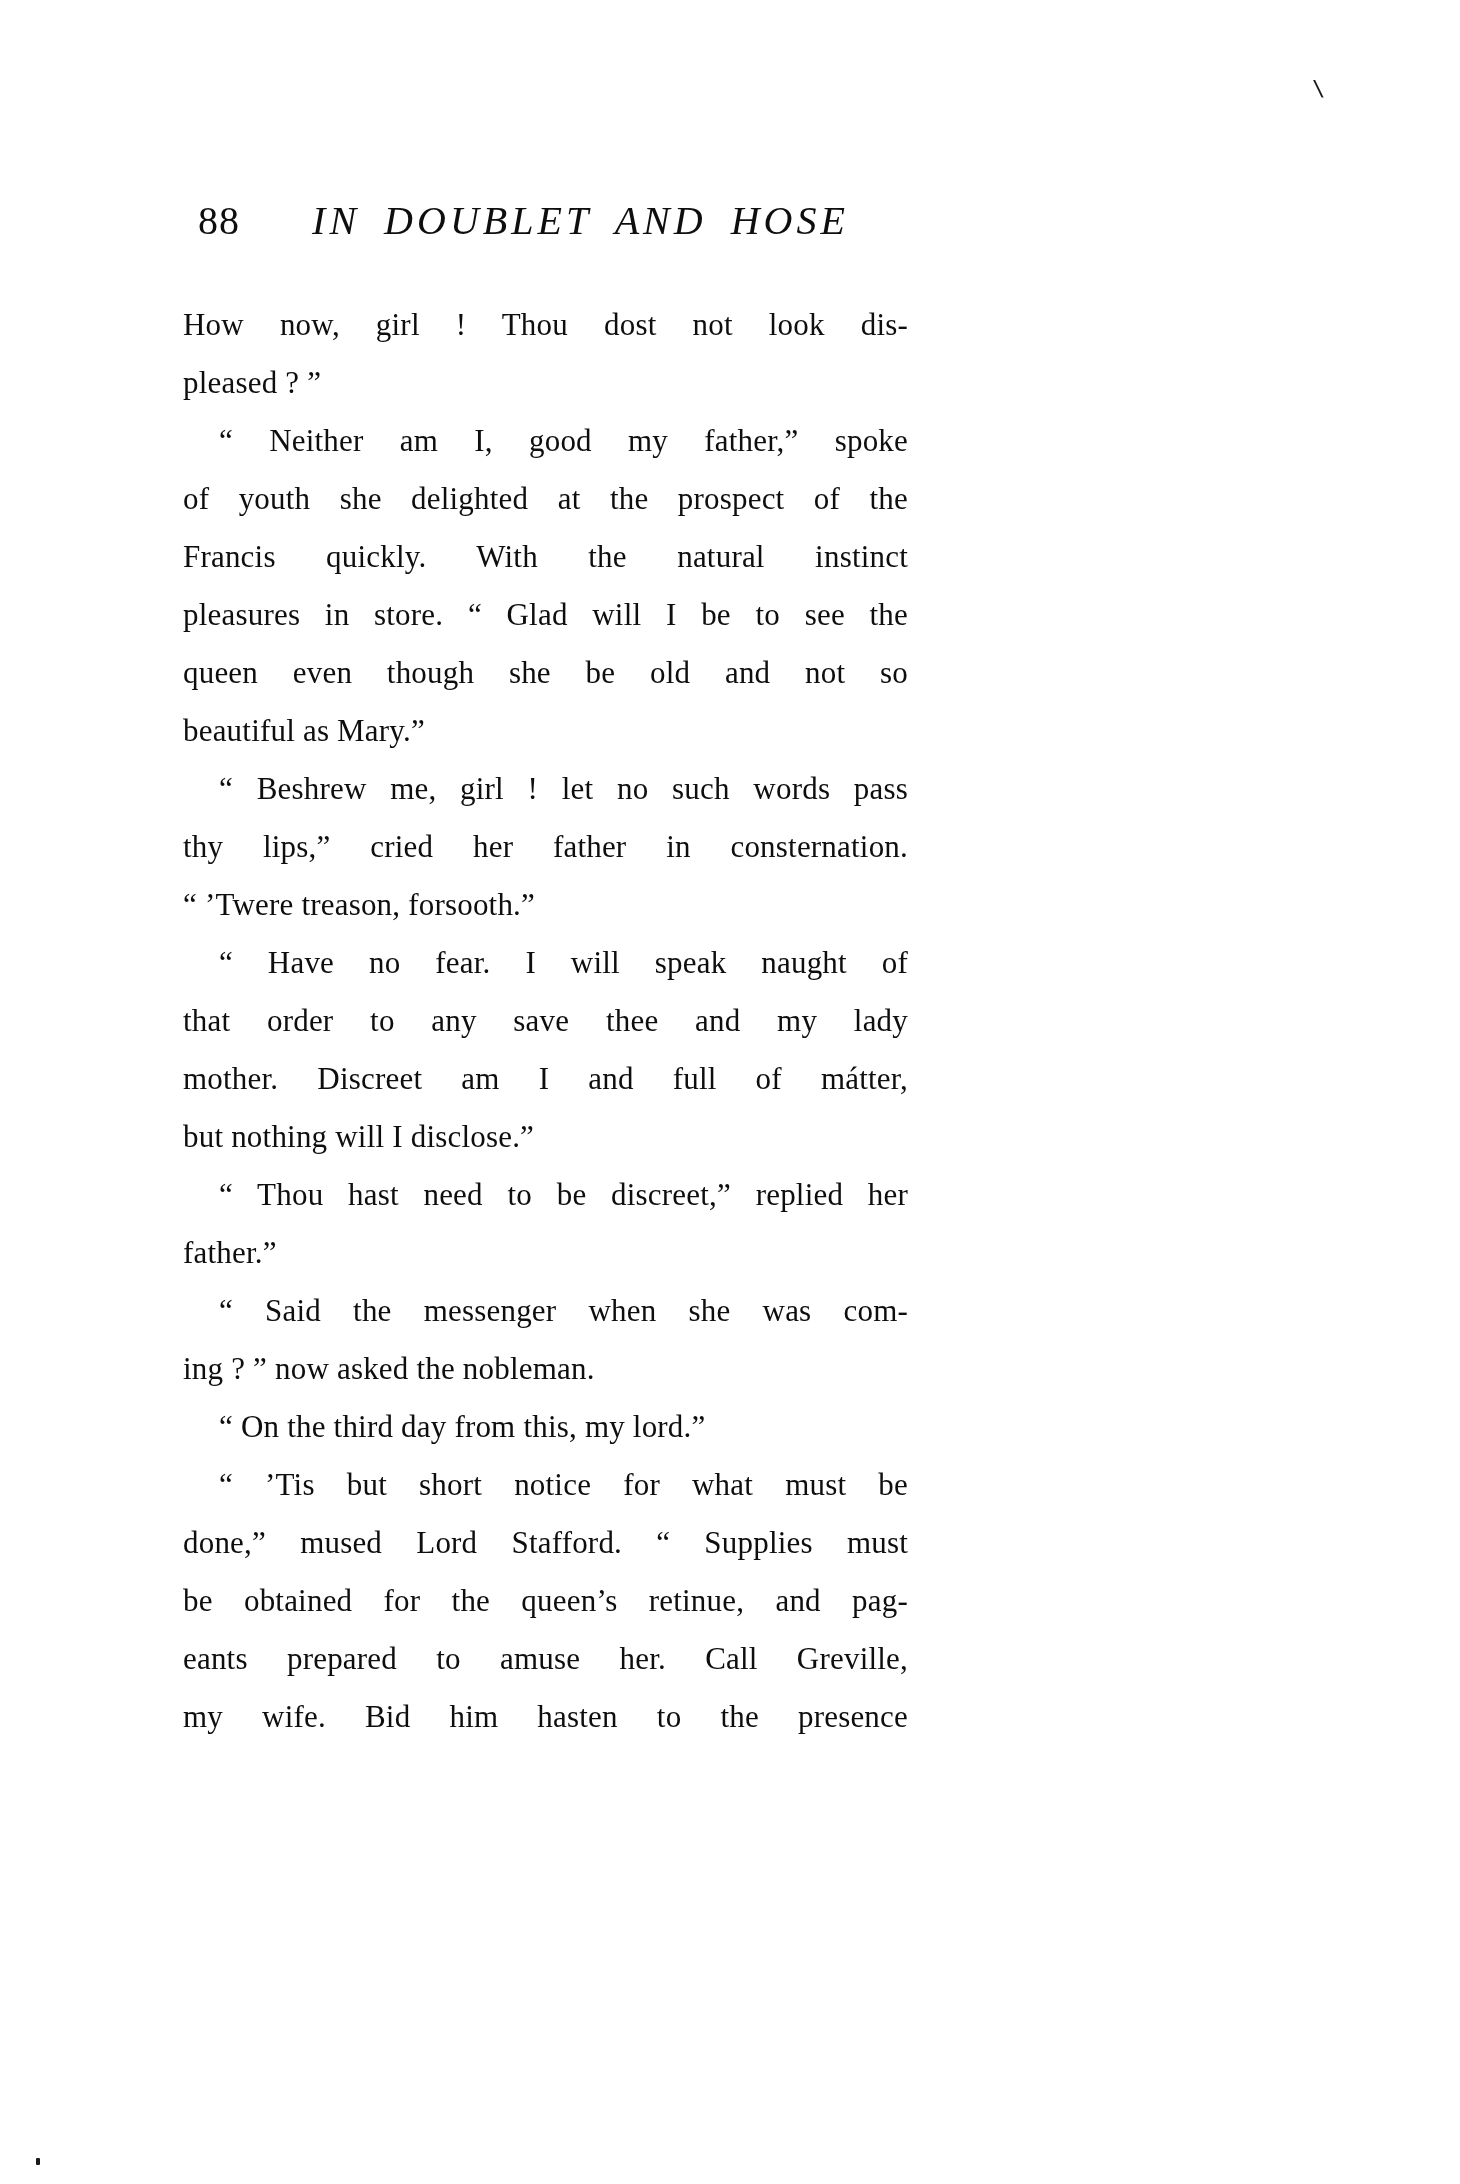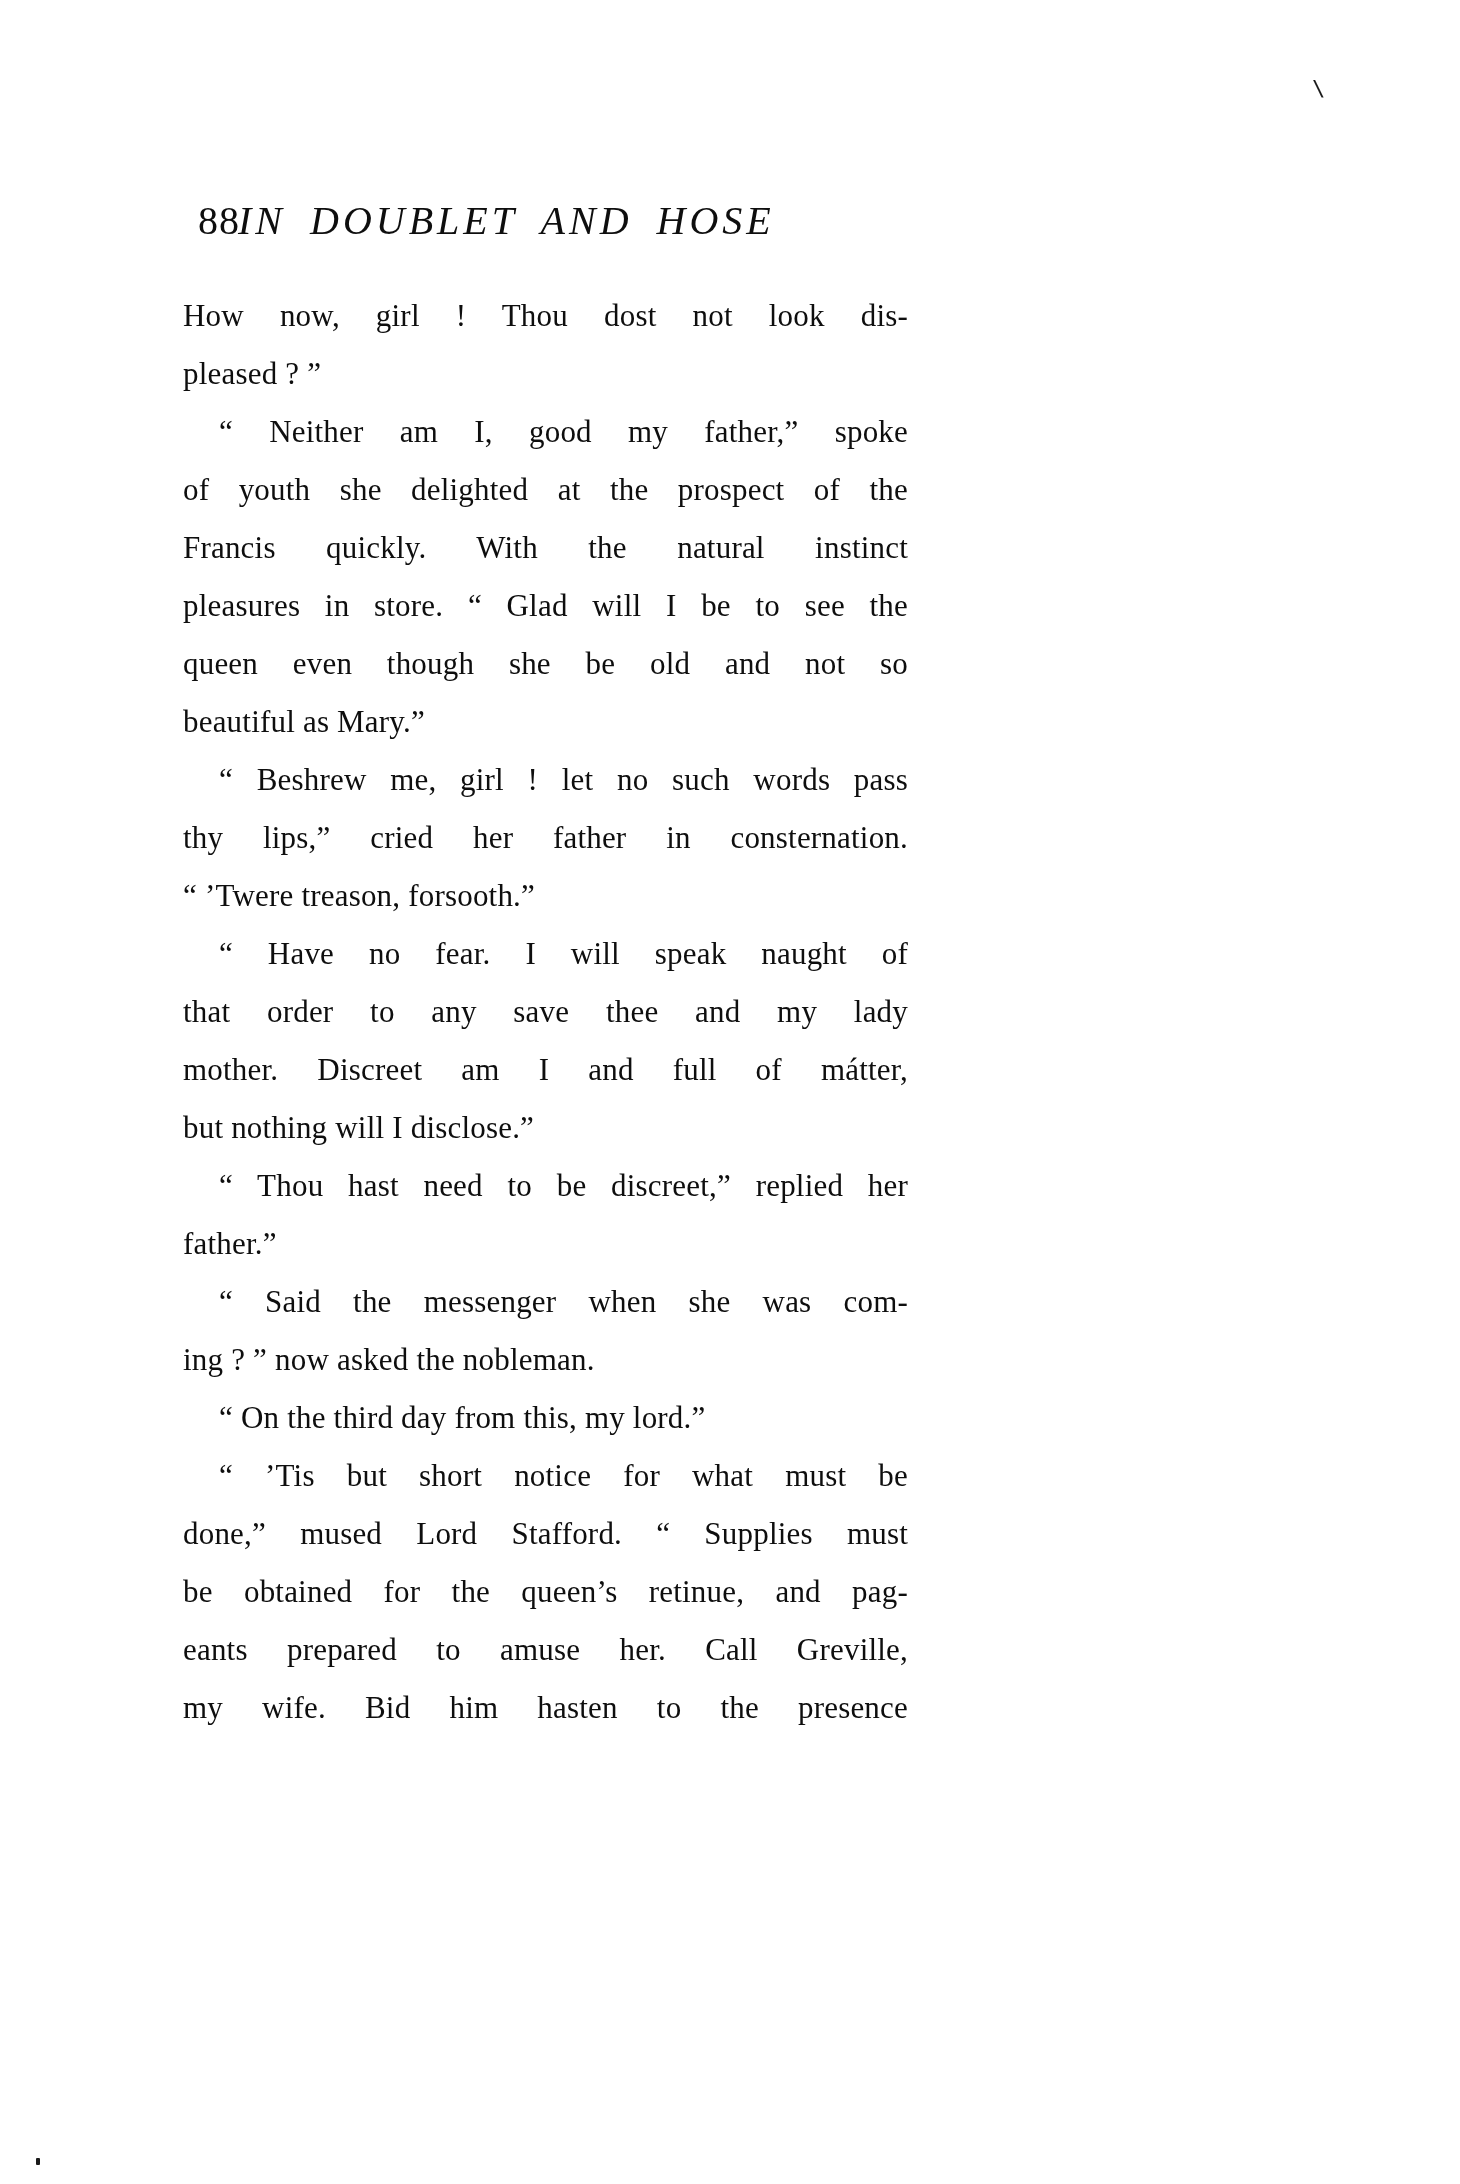--- a/index.html
+++ b/index.html
@@ -26,28 +26,29 @@
     white-space: nowrap;
   }
   .page-number {
     position: absolute;
     left: 0;
     top: 0;
     letter-spacing: 1px;
   }
   .running-title {
     display: block;
+    text-align: center;
     padding-left: 40px;
     font-style: italic;
     letter-spacing: 4px;
     word-spacing: 10px;
   }
   .text-block {
     position: absolute;
-    top: 287px;
+    top: 296px;
     left: 183px;
     width: 725px;
   }
   .line {
     height: 58px;
     line-height: 58px;
     font-size: 31px;
     letter-spacing: 0.2px;
     text-align: justify;
     text-align-last: justify;

